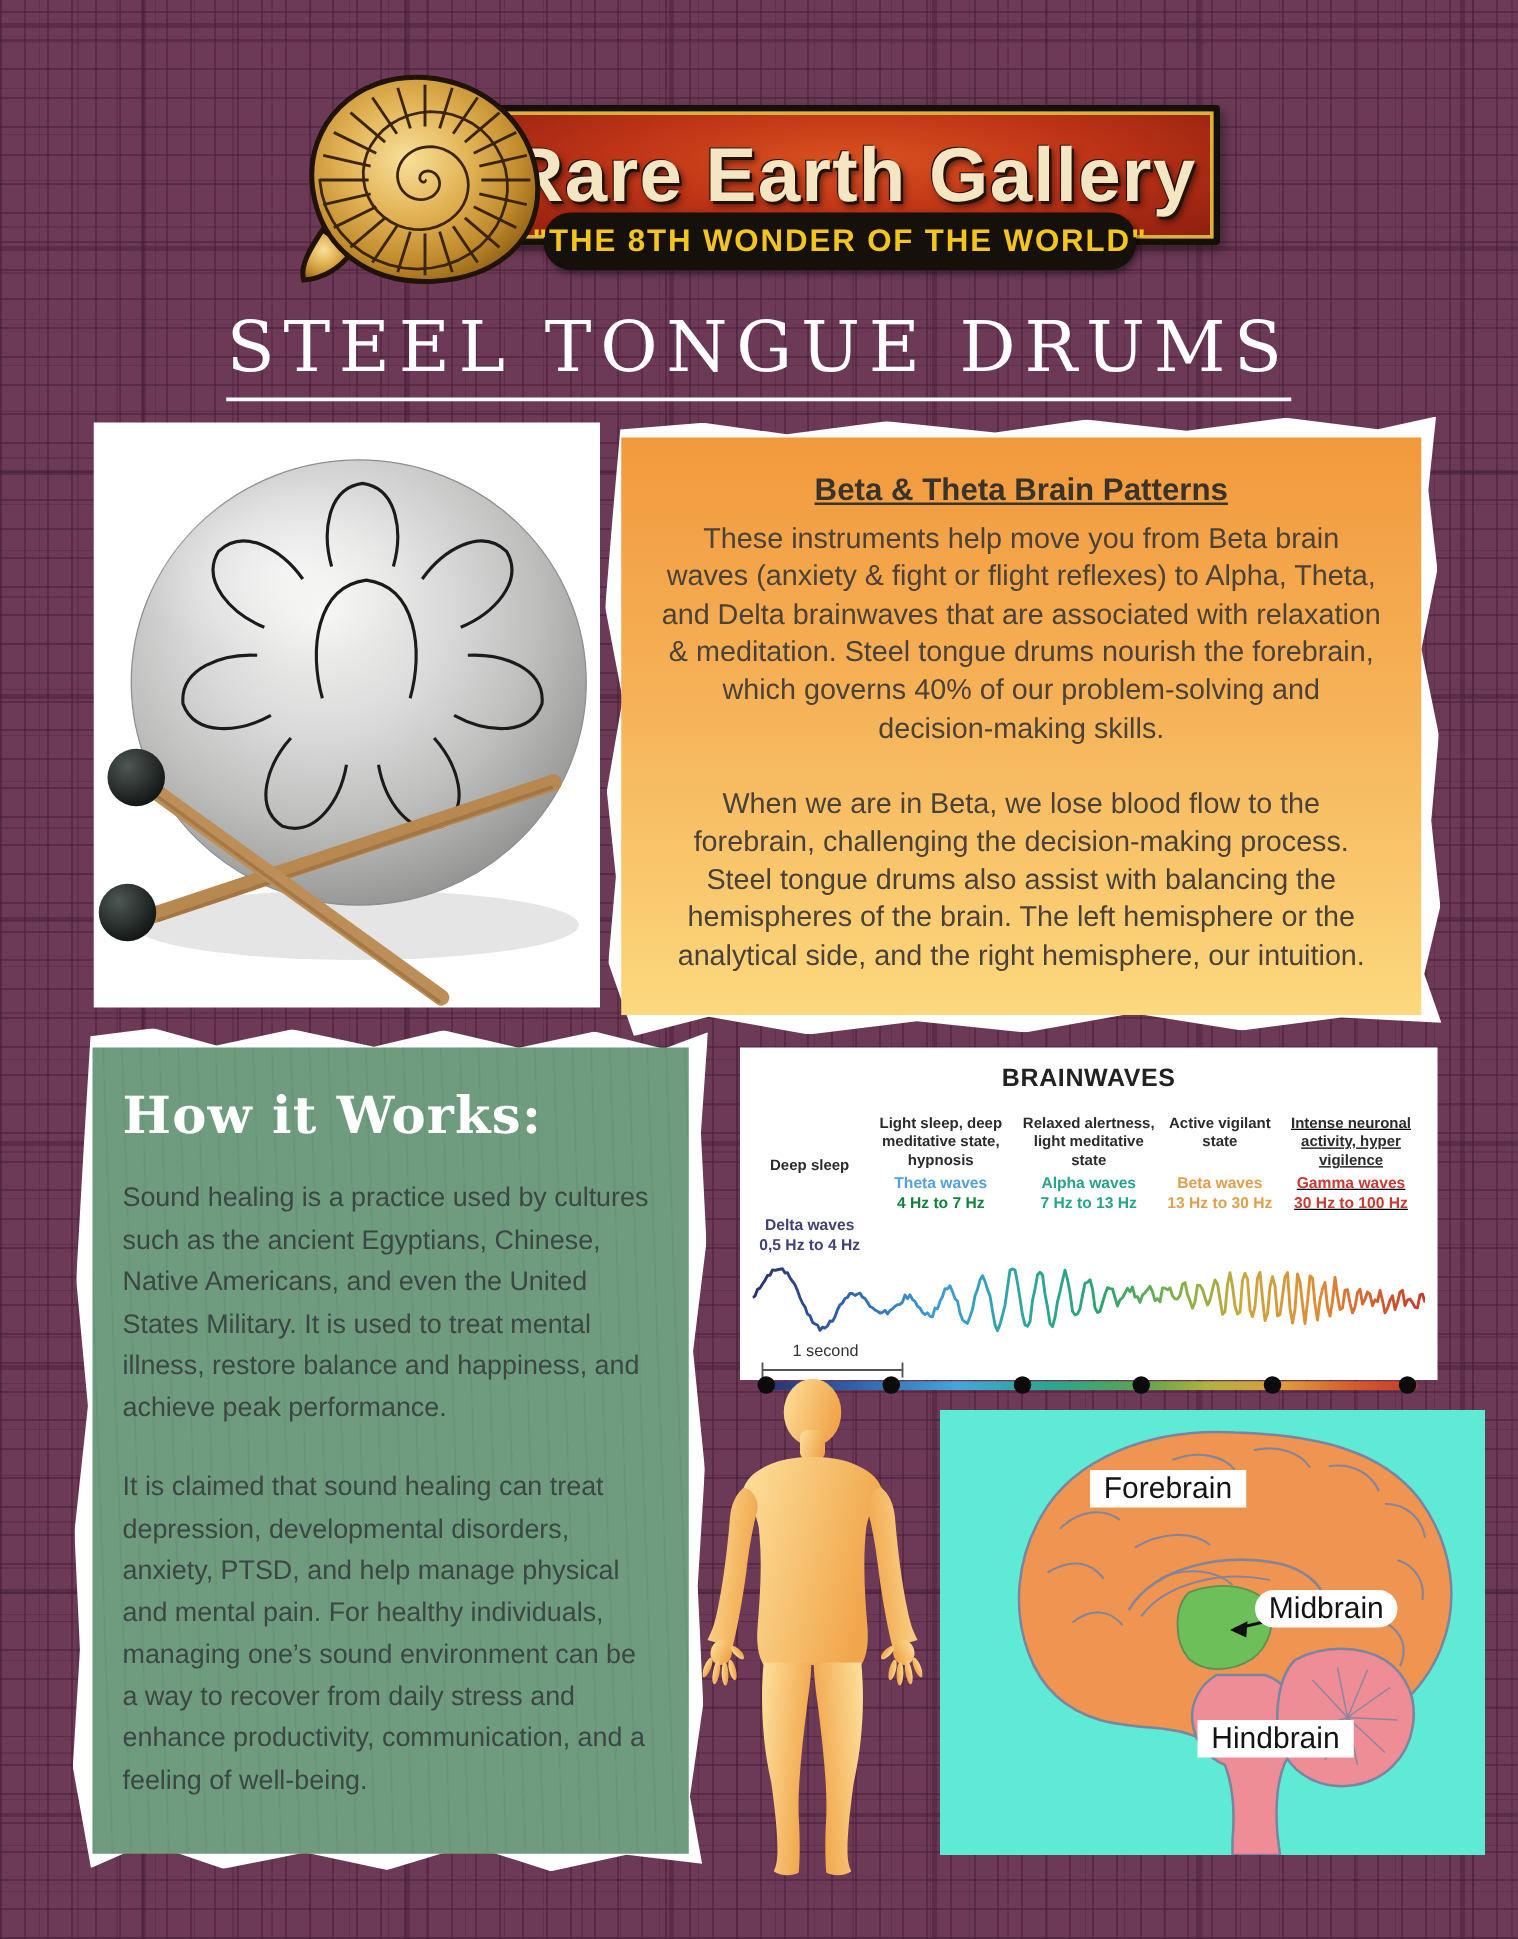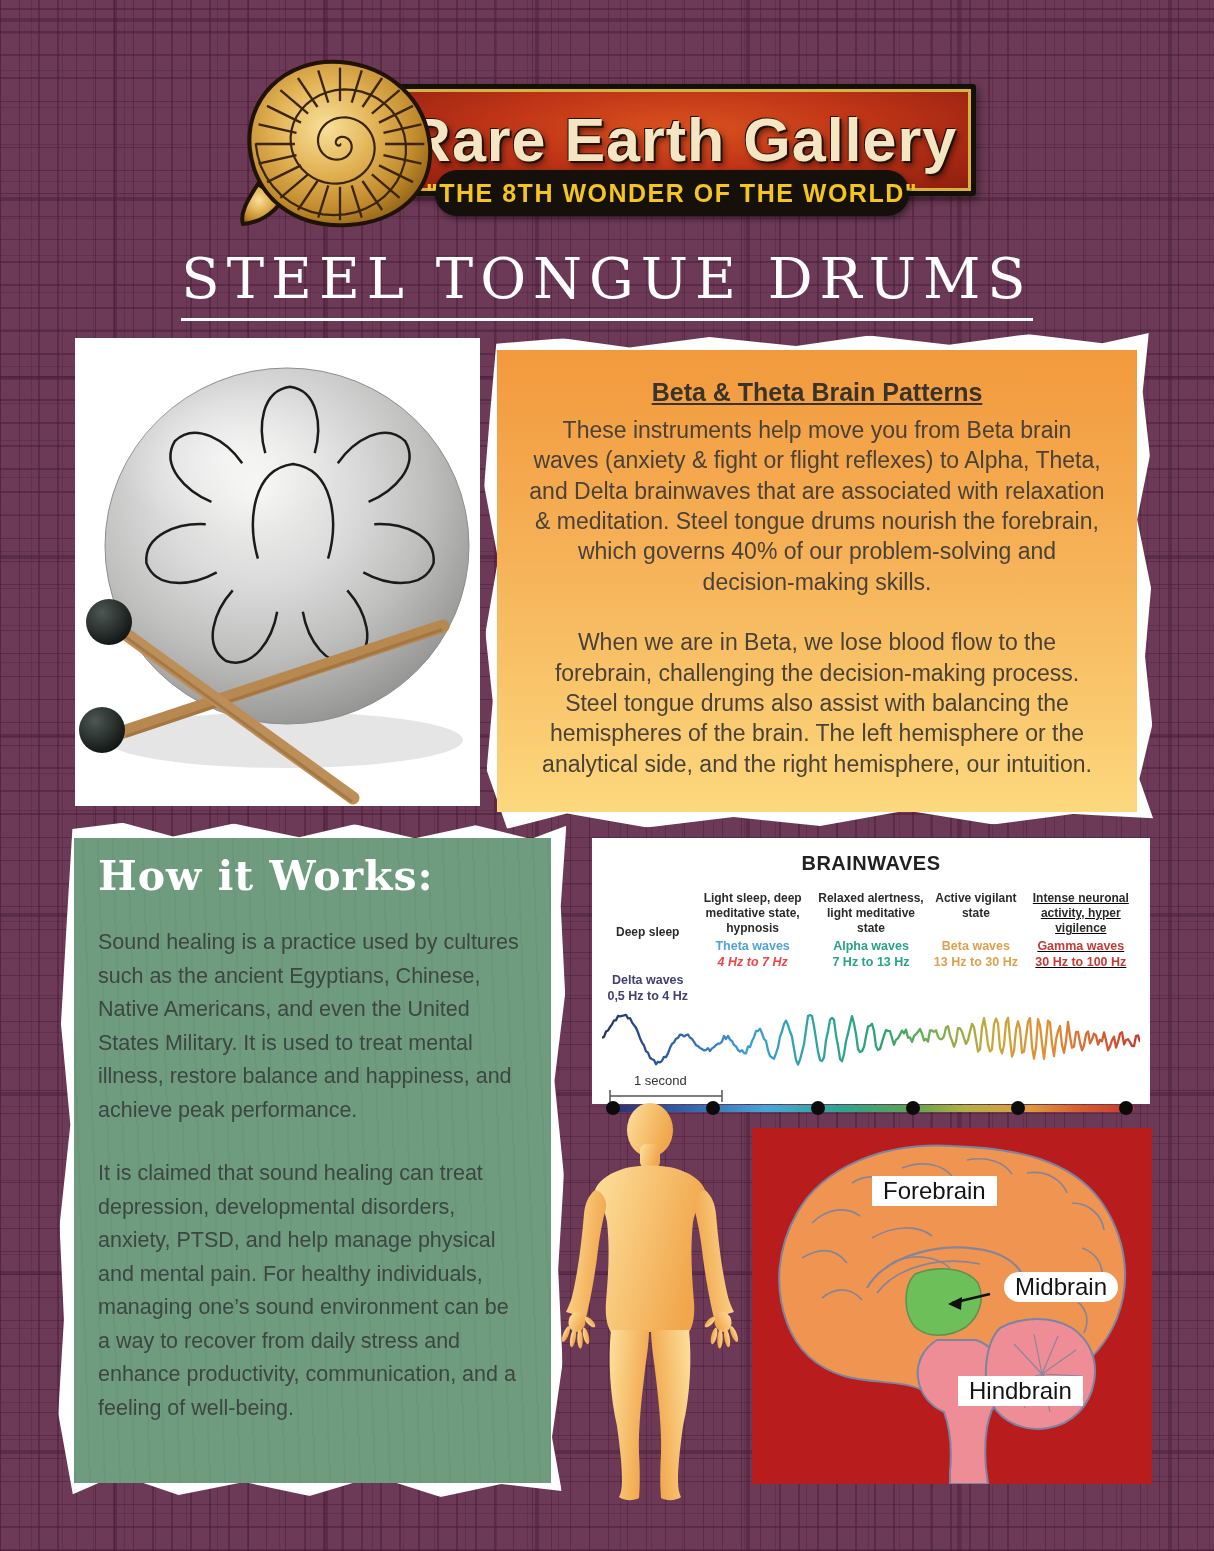--- a/index.html
+++ b/index.html
@@ -38,40 +38,40 @@
   .torn-back{position:absolute;background:#ffffff;
     clip-path:polygon(2% 1%,12% 0%,22% 2%,34% 0%,47% 2%,58% 0%,70% 2%,82% 0%,93% 2%,100% 0%,99% 12%,100% 25%,98% 38%,100% 52%,99% 66%,100% 80%,98% 91%,100% 99%,88% 98%,76% 100%,63% 97%,50% 100%,37% 98%,24% 100%,12% 97%,3% 100%,0% 88%,1% 74%,0% 60%,2% 45%,0% 30%,1% 15%);}
   #beta-back{left:485px;top:336px;width:666px;height:490px;transform:rotate(-0.5deg);}
   #green-back{left:60px;top:824px;width:504px;height:672px;transform:rotate(0.4deg);}
   
   #drum-panel{left:75px;top:338px;width:405px;height:468px;background:#ffffff;}
   #beta-panel{left:497px;top:350px;width:640px;height:462px;box-sizing:border-box;padding:28px 32px 0;
     background:linear-gradient(180deg,#f2993d 0%,#f6b258 46%,#fcd87e 100%);}
   #beta-panel h3{margin:0 0 8px;text-align:center;font-size:25px;color:#3a332a;text-decoration:underline;}
   #beta-panel p{margin:0 0 30px;text-align:center;font-size:23px;line-height:1.32;color:#4a4138;}
-  #green-panel{left:74px;top:838px;width:477px;height:645px;box-sizing:border-box;padding:10px 26px 0 24px;
+  #green-panel{left:74px;top:838px;width:477px;height:645px;box-sizing:border-box;padding:26px 26px 0 24px;
     background-color:#6f9c7f;
     background-image:repeating-linear-gradient(88deg, rgba(20,45,32,.05) 0 2px, transparent 2px 15px);}
   #green-panel h2{margin:4px 0 26px;font-family:"DejaVu Serif",serif;font-size:41px;color:#ffffff;letter-spacing:1px;}
   #green-panel p{margin:0 0 30px;font-size:21.5px;line-height:1.56;color:#3c4642;}
   
   #bw-panel{left:592px;top:838px;width:558px;height:266px;box-sizing:border-box;background:#ffffff;padding:14px 10px 0;}
   #bw-title{text-align:center;font-size:20px;font-weight:bold;color:#222;letter-spacing:.5px;}
   #bw-cols{display:flex;margin-top:16px;text-align:center;}
   .bw-col{padding:0 3px;box-sizing:border-box;}
   .bw-col:nth-child(1){width:17%;margin-top:34px;}.bw-col:nth-child(2){width:22%;}
   .bw-col:nth-child(3){width:22%;}.bw-col:nth-child(4){width:17%;}.bw-col:nth-child(5){width:22%;text-decoration:underline;}
   .band-state{font-size:12px;font-weight:600;color:#2b2b2b;line-height:1.25;min-height:47px;}
   .wave-line{font-size:12.5px;font-weight:bold;line-height:1.3;}
   #eeg{display:block;margin-top:0px;}
   #grad-bar{position:relative;height:7px;margin:0 6px;border-radius:4px;
     background:linear-gradient(90deg,#2b2e6b 0%,#2f5fa8 14%,#45a6da 30%,#2ba58c 45%,#5aa54f 58%,#b0b23f 68%,#e09a3c 80%,#d55c2b 90%,#c6392e 100%);}
   .dot{position:absolute;top:-3.5px;width:14px;height:14px;border-radius:50%;background:#0b0b0b;transform:translateX(-50%);}
   
-  #brain-panel{left:752px;top:1128px;width:400px;height:356px;background:#b91c1c;}
+  #brain-panel{left:752px;top:1128px;width:400px;height:356px;background:#5eead4;padding-left:36px;}
   .blabel{position:absolute;background:#ffffff;color:#141414;font-size:24px;padding:1px 11px;white-space:nowrap;}
   #lbl-forebrain{left:120px;top:48px;}
   #lbl-midbrain{left:252px;top:144px;border-radius:15px;}
   #lbl-hindbrain{left:206px;top:248px;}
   #silhouette{left:562px;top:1100px;}
 </style>
 </head>
 <body>
 
 <div class="abs" id="logo">
@@ -181,21 +181,21 @@
   <div id="bw-title">BRAINWAVES</div>
   <div id="bw-cols">
     <div class="bw-col">
       <div class="band-state">Deep sleep</div>
       <div class="wave-line" style="color: rgb(63, 66, 115);">Delta waves</div>
       <div class="wave-line" style="color: rgb(63, 66, 115);">0,5 Hz to 4 Hz</div>
     </div>
     <div class="bw-col">
       <div class="band-state">Light sleep, deep meditative state, hypnosis</div>
       <div class="wave-line" style="color: rgb(84, 162, 215);">Theta waves</div>
-      <div class="wave-line" style="color: #ef4444; font-style: italic;">4 Hz to 7 Hz</div>
+      <div class="wave-line" style="color: #15803d;">4 Hz to 7 Hz</div>
     </div>
     <div class="bw-col">
       <div class="band-state">Relaxed alertness, light meditative state</div>
       <div class="wave-line" style="color: rgb(39, 163, 139);">Alpha waves</div>
       <div class="wave-line" style="color: rgb(39, 163, 139);">7 Hz to 13 Hz</div>
     </div>
     <div class="bw-col">
       <div class="band-state">Active vigilant state</div>
       <div class="wave-line" style="color: rgb(221, 161, 78);">Beta waves</div>
       <div class="wave-line" style="color: rgb(221, 161, 78);">13 Hz to 30 Hz</div>

